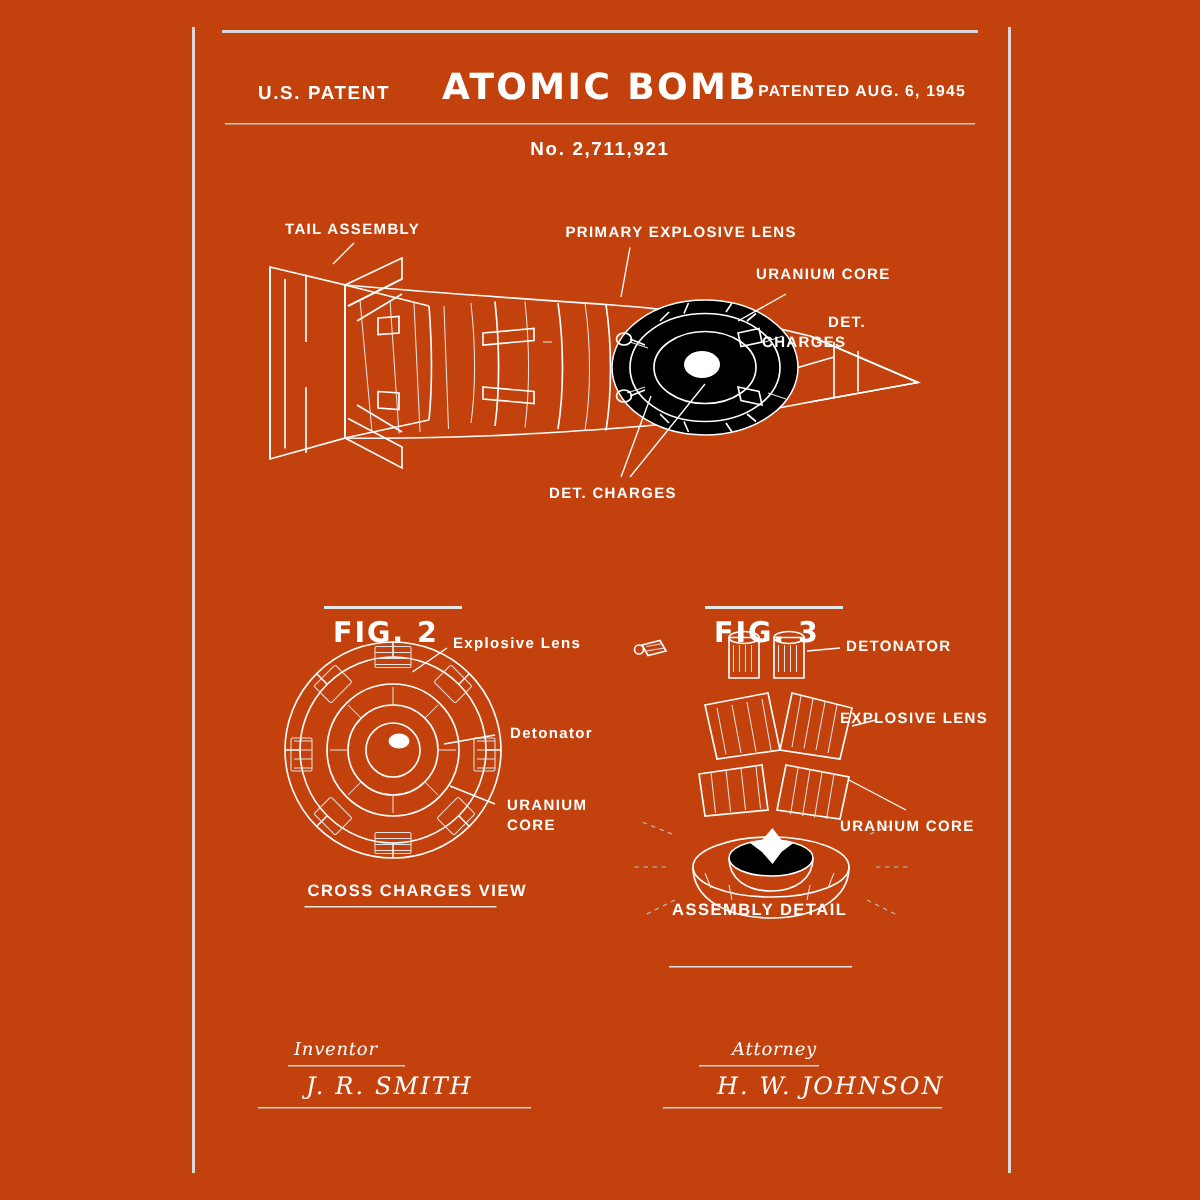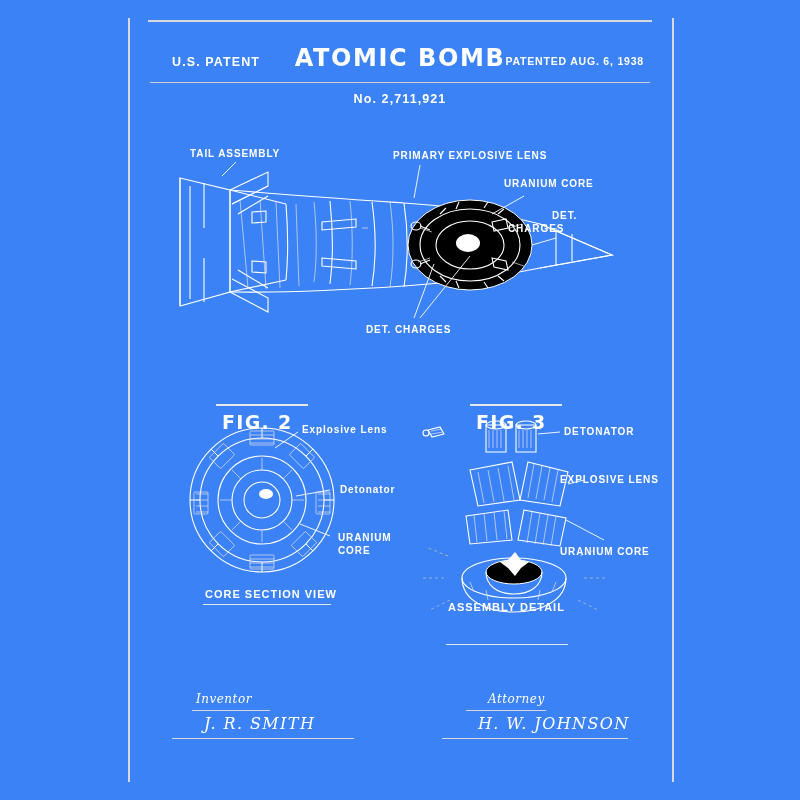--- a/index.html
+++ b/index.html
@@ -11,21 +11,21 @@
     width: 800px;
     height: 800px;
     overflow: hidden;
     font-family: "Liberation Sans", sans-serif;
     color: #ffffff;
   }
   #sheet {
     position: relative;
     width: 800px;
     height: 800px;
-    background: #3b82f6;
+    background: #c2410c;
   }
   .frame-line {
     position: absolute;
     background: #d8d8d8;
   }
   .v-left  { left: 128px;  top: 18px; width: 1.5px; height: 764px; }
   .v-right { left: 672px;  top: 18px; width: 1.5px; height: 764px; }
   .h-top   { left: 148px;  top: 20px; height: 1.5px; width: 504px; }
 
   
@@ -152,21 +152,21 @@
 
 <div id="sheet">
 
   <div class="frame-line v-left"></div>
   <div class="frame-line v-right"></div>
   <div class="frame-line h-top"></div>
 
   <div class="hdr">
     <div class="hdr-left">U.S. PATENT</div>
     <div class="hdr-title">ATOMIC BOMB</div>
-    <div class="hdr-right">PATENTED AUG. 6, 1938</div>
+    <div class="hdr-right">PATENTED AUG. 6, 1945</div>
   </div>
   <div class="hdr-rule"></div>
   <div class="patent-no">No. 2,711,921</div>
 
   <svg width="800" height="800">
 
     <g>
       <path class="stk" d="M180,178 L230,190 L230,292 L180,306 Z"></path>
       <path class="stk" d="M180,178 L180,306"></path>
       <path class="stk" d="M190,186 L190,299"></path>
@@ -229,21 +229,21 @@
       <path class="lead" d="M236,162 L222,176"></path>
       <path class="lead" d="M420,165 L414,198"></path>
       <path class="lead" d="M524,196 L492,214"></path>
       <path class="lead" d="M556,238 L532,245"></path>
       <path class="lead" d="M414,318 L434,264"></path>
       <path class="lead" d="M420,318 L470,256"></path>
     </g>
   </svg>
 
   <div class="lbl" style="left:190px; top:148px;">TAIL ASSEMBLY</div>
-  <div class="lbl" style="left:377px; top:150px;margin-left:16px;">PRIMARY EXPLOSIVE LENS</div>
+  <div class="lbl" style="left:377px; top:150px;">PRIMARY EXPLOSIVE LENS</div>
   <div class="lbl" style="left:504px; top:178px;">URANIUM CORE</div>
   <div class="lbl" style="left:552px; top:210px;">DET.</div>
   <div class="lbl" style="left:508px; top:223px;">CHARGES</div>
   <div class="lbl" style="left:366px; top:324px;">DET. CHARGES</div>
 
   <div class="fig-cap" style="left:222px; top:378px;">FIG. 2</div>
   <div class="fig-cap-rule" style="left:216px; top:404px; width:92px;"></div>
 
   <svg width="800" height="800">
     <g>
@@ -290,21 +290,21 @@
       <path class="lead" d="M330,490 L296,496"></path>
       <path class="lead" d="M330,536 L300,524"></path>
     </g>
   </svg>
 
   <div class="lbl" style="left:302px; top:424px;">Explosive Lens</div>
   <div class="lbl" style="left:340px; top:484px;">Detonator</div>
   <div class="lbl" style="left:338px; top:532px;">URANIUM</div>
   <div class="lbl" style="left:338px; top:545px;">CORE</div>
 
-  <div class="sub-cap" style="left:205px; top:588px;">CORE SECTION VIEW</div>
+  <div class="sub-cap" style="left:205px; top:588px;">CROSS CHARGES VIEW</div>
   <div class="sub-cap-rule" style="left:203px; top:604px; width:128px;"></div>
 
   <div class="fig-cap" style="left:476px; top:378px;">FIG. 3</div>
   <div class="fig-cap-rule" style="left:470px; top:404px; width:92px;"></div>
 
   <svg width="800" height="800">
 
     <g>
       <path class="stk" d="M486,425 L506,425 L506,452 L486,452 Z"></path>
       <ellipse class="stk" cx="496" cy="425" rx="10" ry="4"></ellipse>

